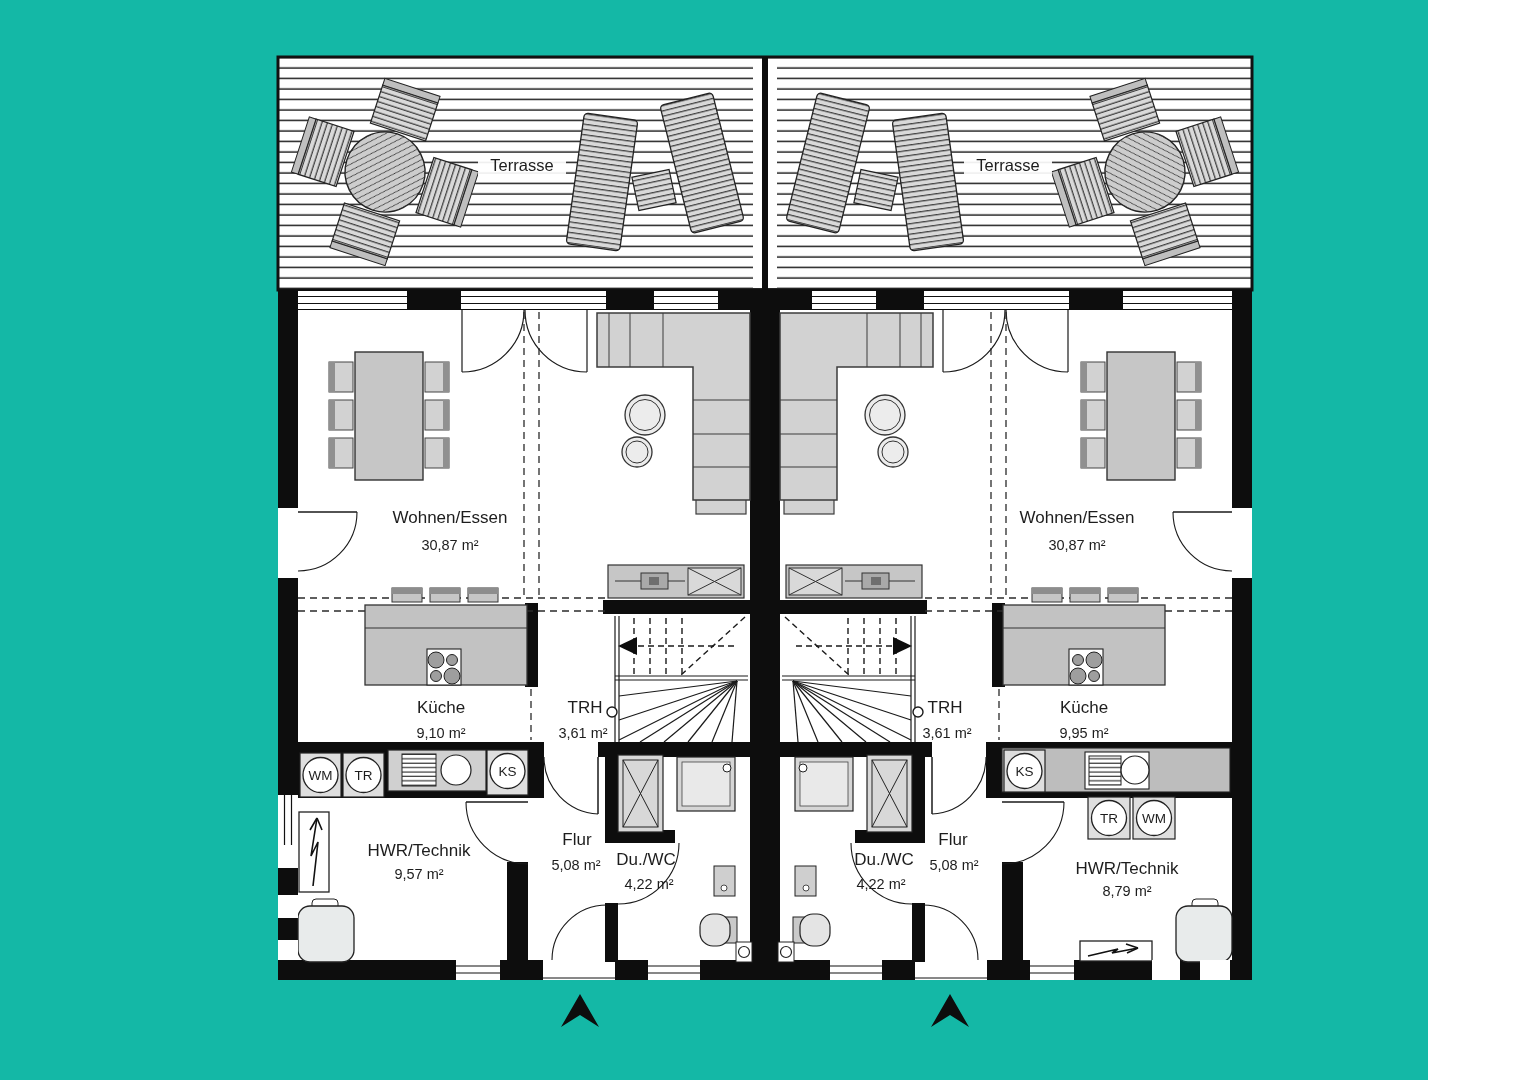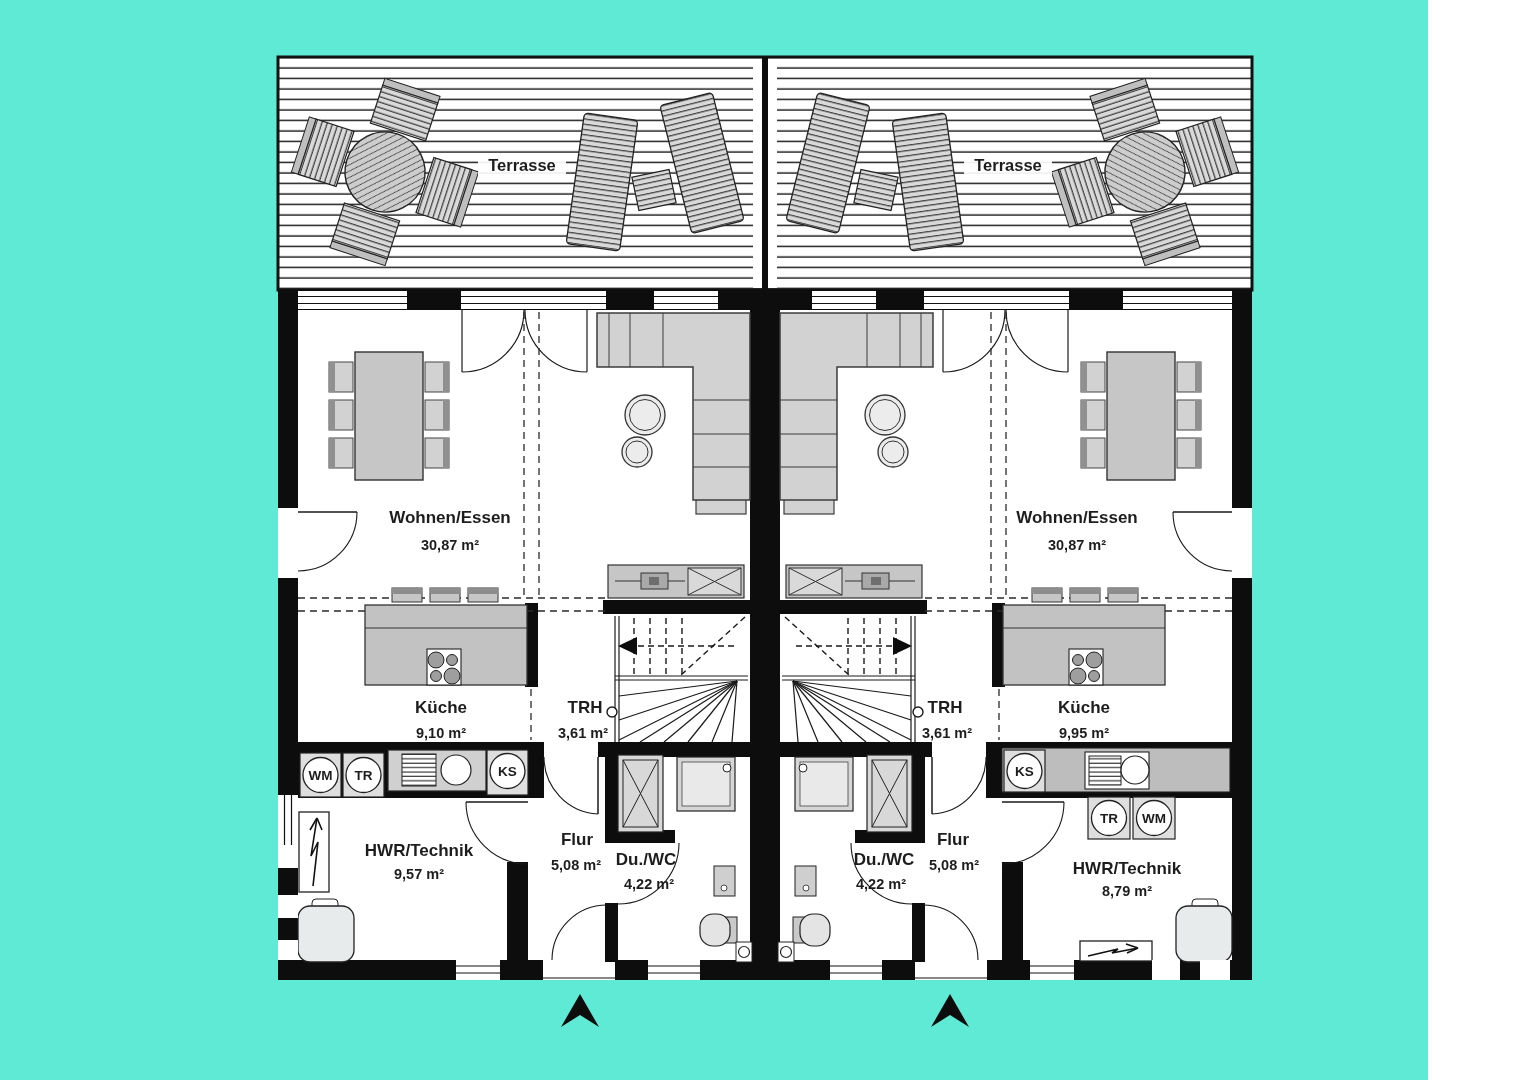--- a/index.html
+++ b/index.html
@@ -1,17 +1,17 @@
 <!DOCTYPE html>
 <html><head>
 <meta charset="utf-8">
 <style>
   html,body{margin:0;padding:0;background:#fff;}
-  #stage{position:relative;width:1428px;height:1080px;background:#5eead4;overflow:hidden;
-         font-family:"Liberation Sans", sans-serif;font-weight:bold;}
+  #stage{position:relative;width:1428px;height:1080px;background:#14b8a6;overflow:hidden;
+         font-family:"Liberation Sans", sans-serif;}
   svg{position:absolute;left:0;top:0;}
   text{fill:#1d1d1d;}
   .room-name{font-size:17px;}
   .room-area{font-size:14.5px;}
   .terr-label{font-size:16.5px;}
   .appl-label{font-size:13.5px;}
   text{text-anchor:middle;}
 </style>
 </head>
 <body>

